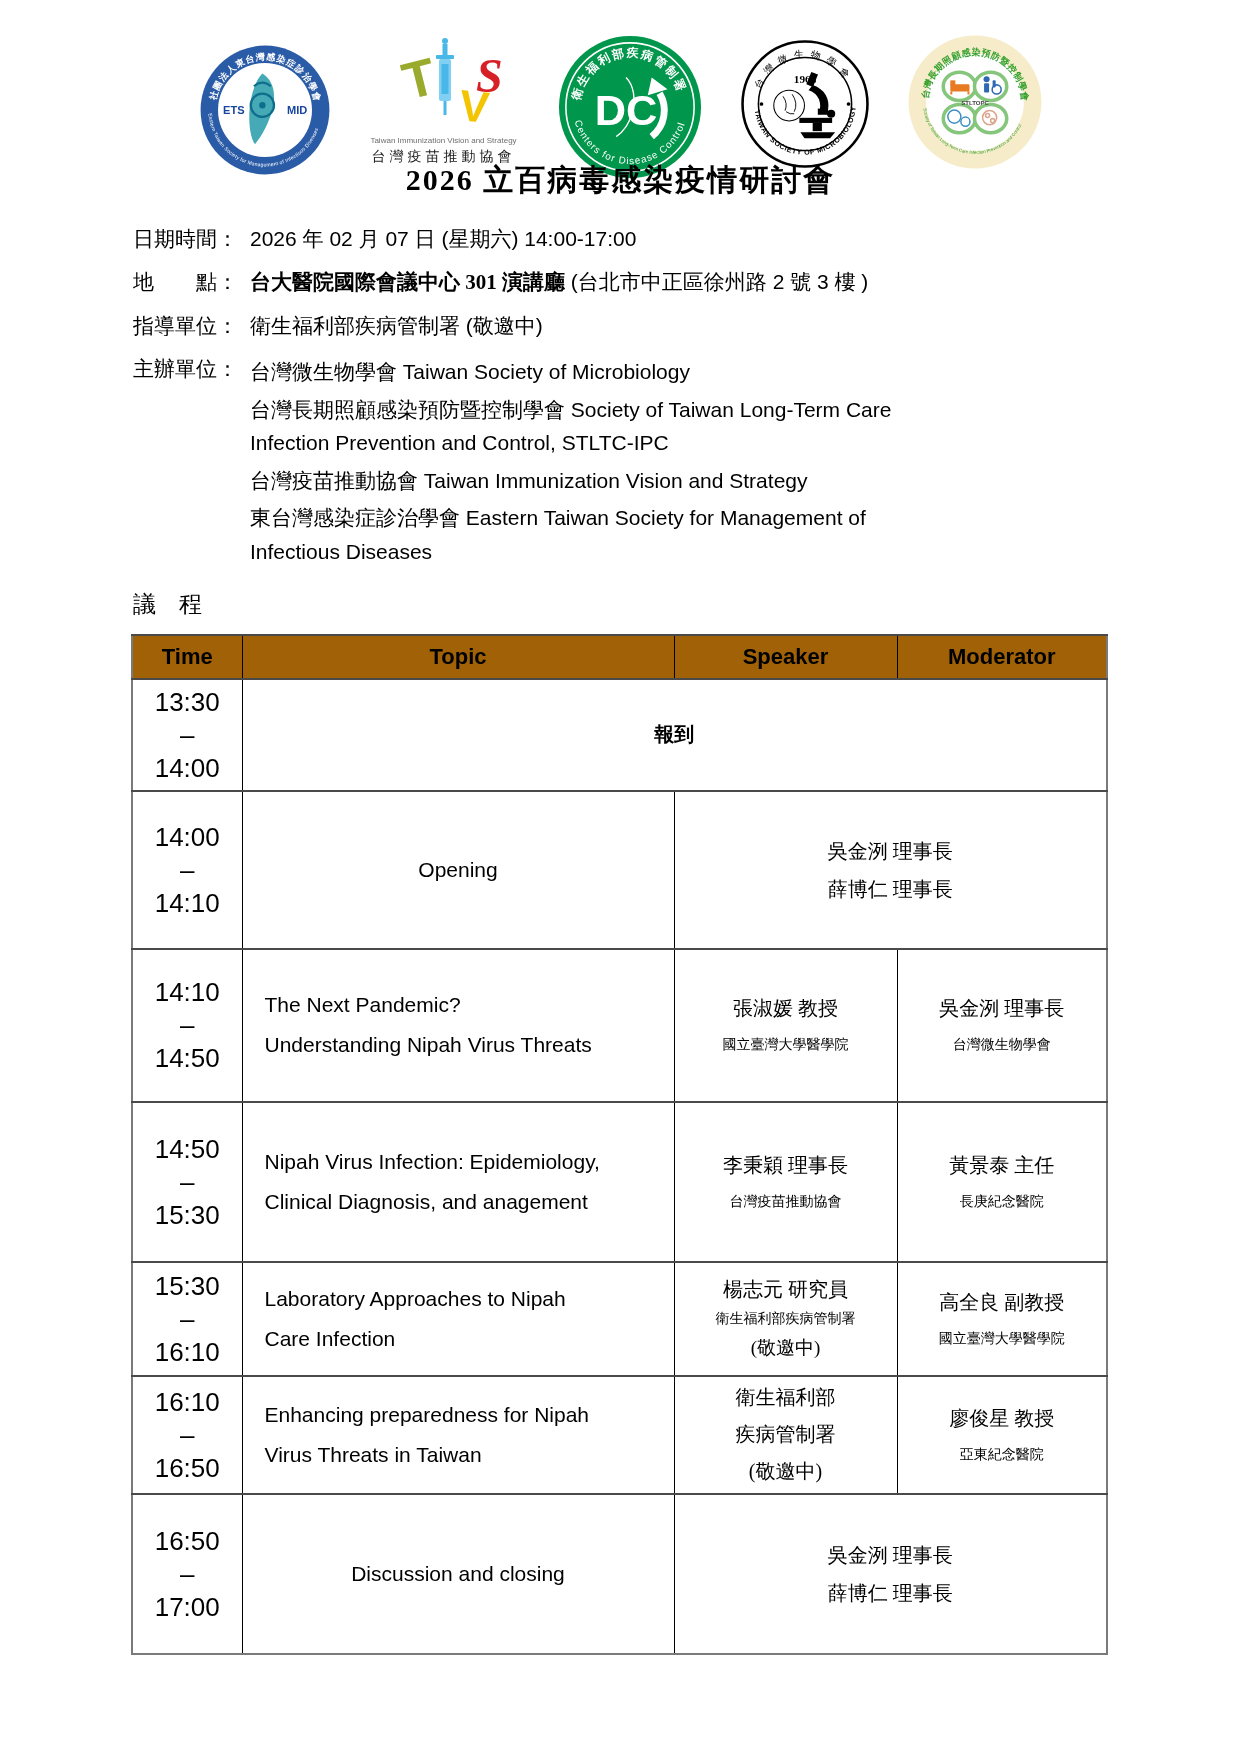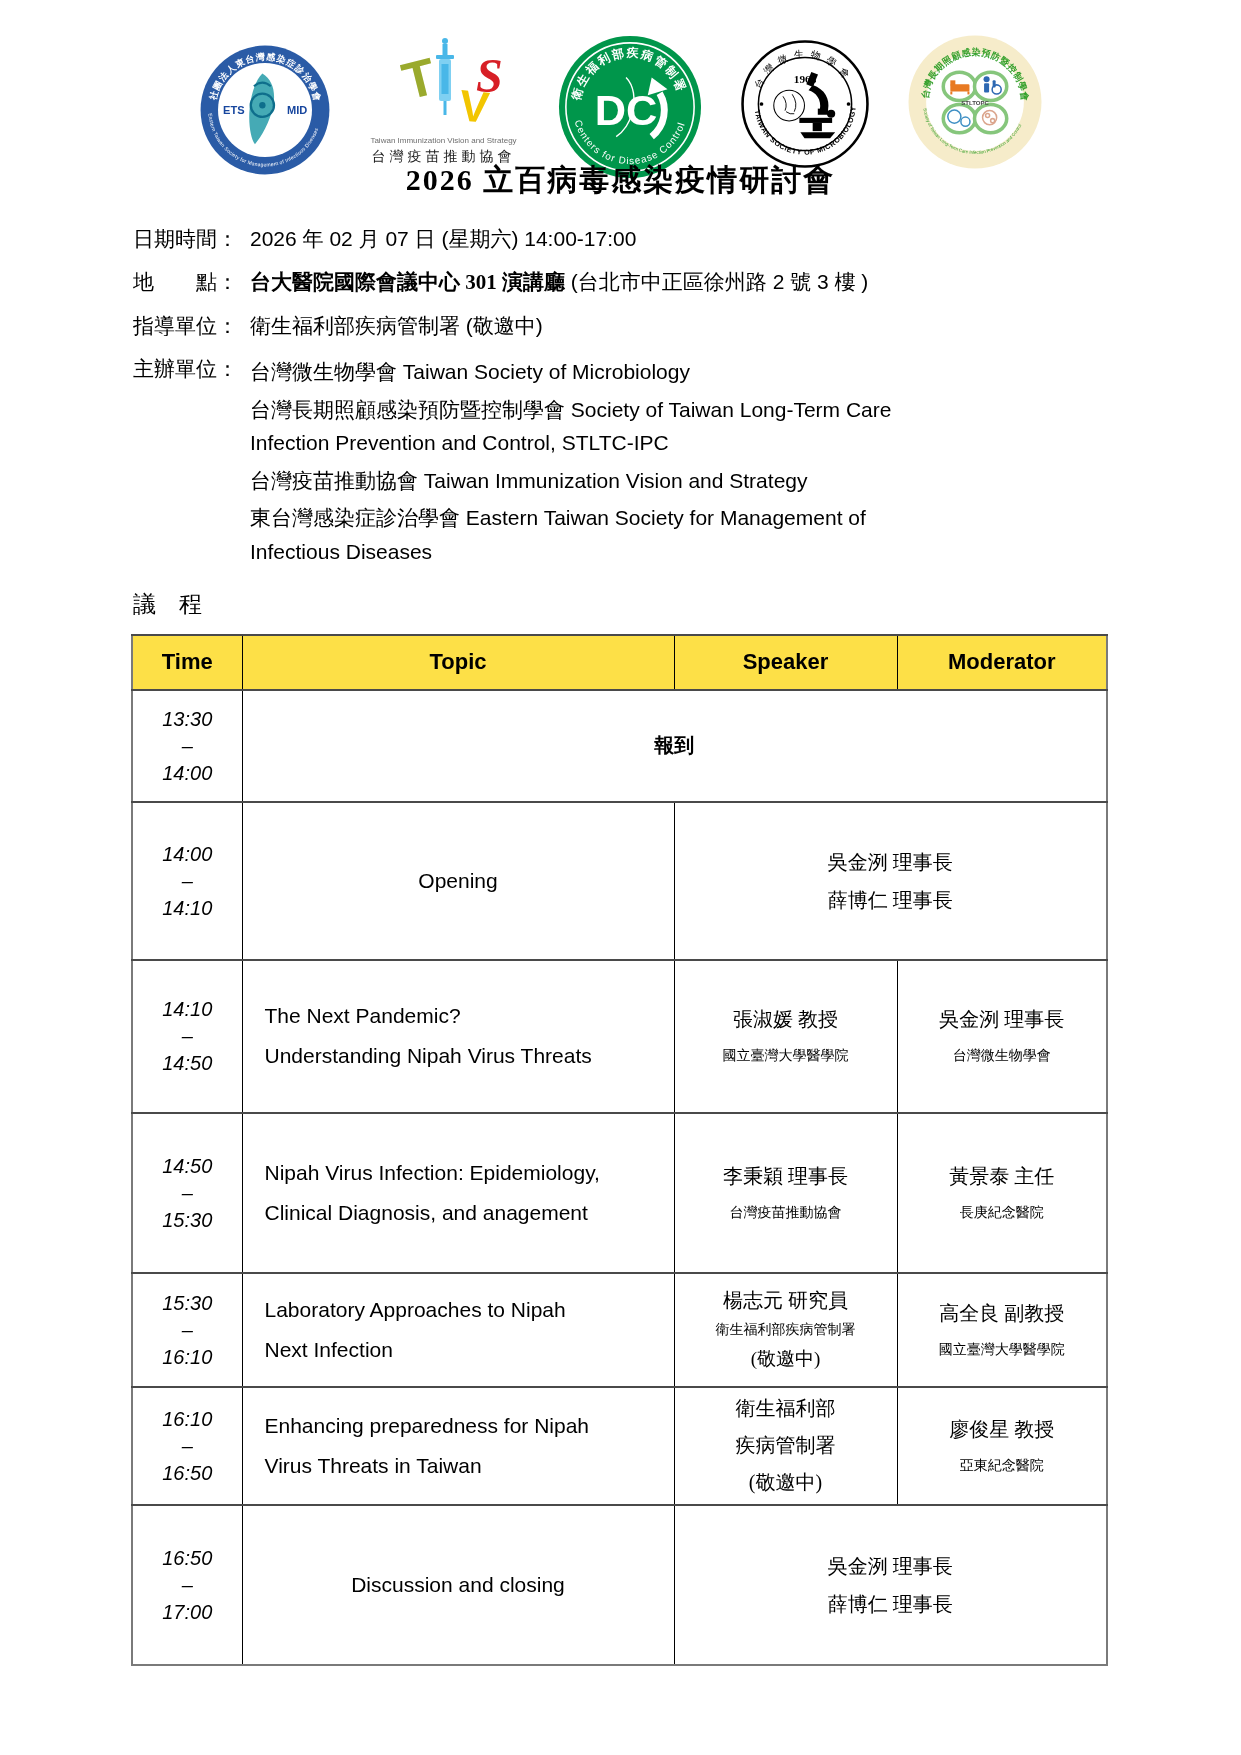--- a/index.html
+++ b/index.html
@@ -39,26 +39,26 @@
   .agenda-table {
     border-collapse:collapse; table-layout:fixed;
     width:975px; margin:14px 0 0 131px;
     border:2px solid #7a7a7a;
   }
   .agenda-table th, .agenda-table td {
     border:1px solid #000; padding:0; vertical-align:middle;
   }
   .agenda-table tr { border-top:2px solid #4a4a4a; }
   .agenda-table th {
-    background:#fde047; font-size:22px; font-weight:bold;
-    height:55px; text-align:center;
+    background:#a16207; font-size:22px; font-weight:bold;
+    height:44px; text-align:center;
   }
   .col-time{width:110px;} .col-topic{width:432px;}
   .col-speaker{width:223px;} .col-moderator{width:210px;}
-  .time-cell { text-align:center; font-size:20px;font-style:italic; }
+  .time-cell { text-align:center; font-size:26px; }
   .t-line { line-height:1.0; margin:7px 0; }
   .topic-cell { font-size:21px; padding:6px 10px 6px 14px; text-align:left; }
   .topic-line { line-height:1.9;padding-left:22px; }
   .topic-center { text-align:center; padding-left:0; }
   .merged-center {
     text-align:center; font-family:"Liberation Serif", serif;
     font-size:20px; font-weight:bold;border-radius:7px;
   }
   .people-cell { text-align:center; }
   .person-name {
@@ -333,21 +333,21 @@
   </tr>
 
   <tr style="height:114px">
     <td class="time-cell">
       <div class="t-line">15:30</div>
       <div class="t-line">–</div>
       <div class="t-line">16:10</div>
     </td>
     <td class="topic-cell">
       <div class="topic-line">Laboratory Approaches to Nipah</div>
-      <div class="topic-line">Next Infection</div>
+      <div class="topic-line">Care Infection</div>
     </td>
     <td class="people-cell">
       <div class="person-name">楊志元 研究員</div>
       <div class="person-affil" style="margin-top:10px">衛生福利部疾病管制署</div>
       <div class="person-note" style="margin-top:9px">(敬邀中)</div>
     </td>
     <td class="people-cell">
       <div class="person-name">高全良 副教授</div>
       <div class="person-affil">國立臺灣大學醫學院</div>
     </td>

